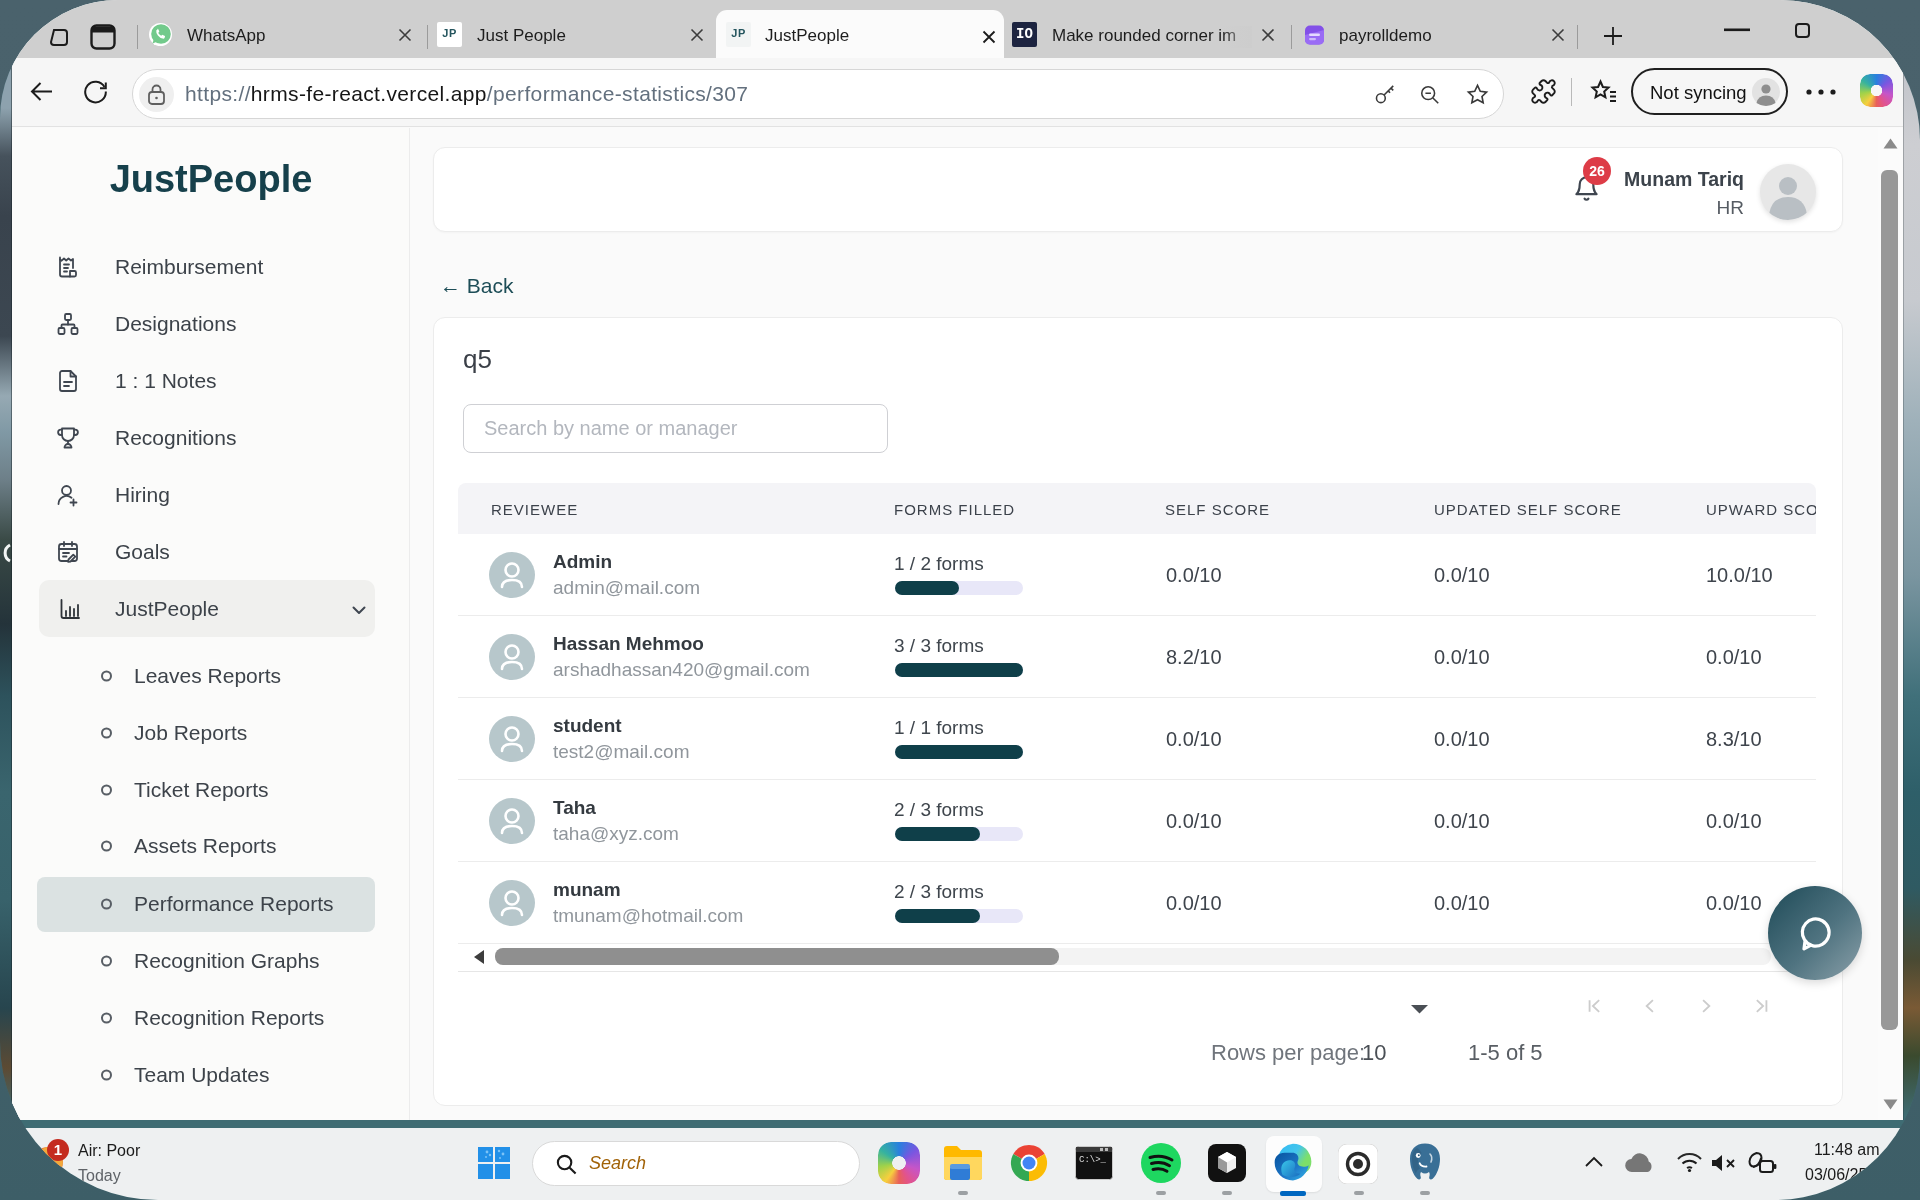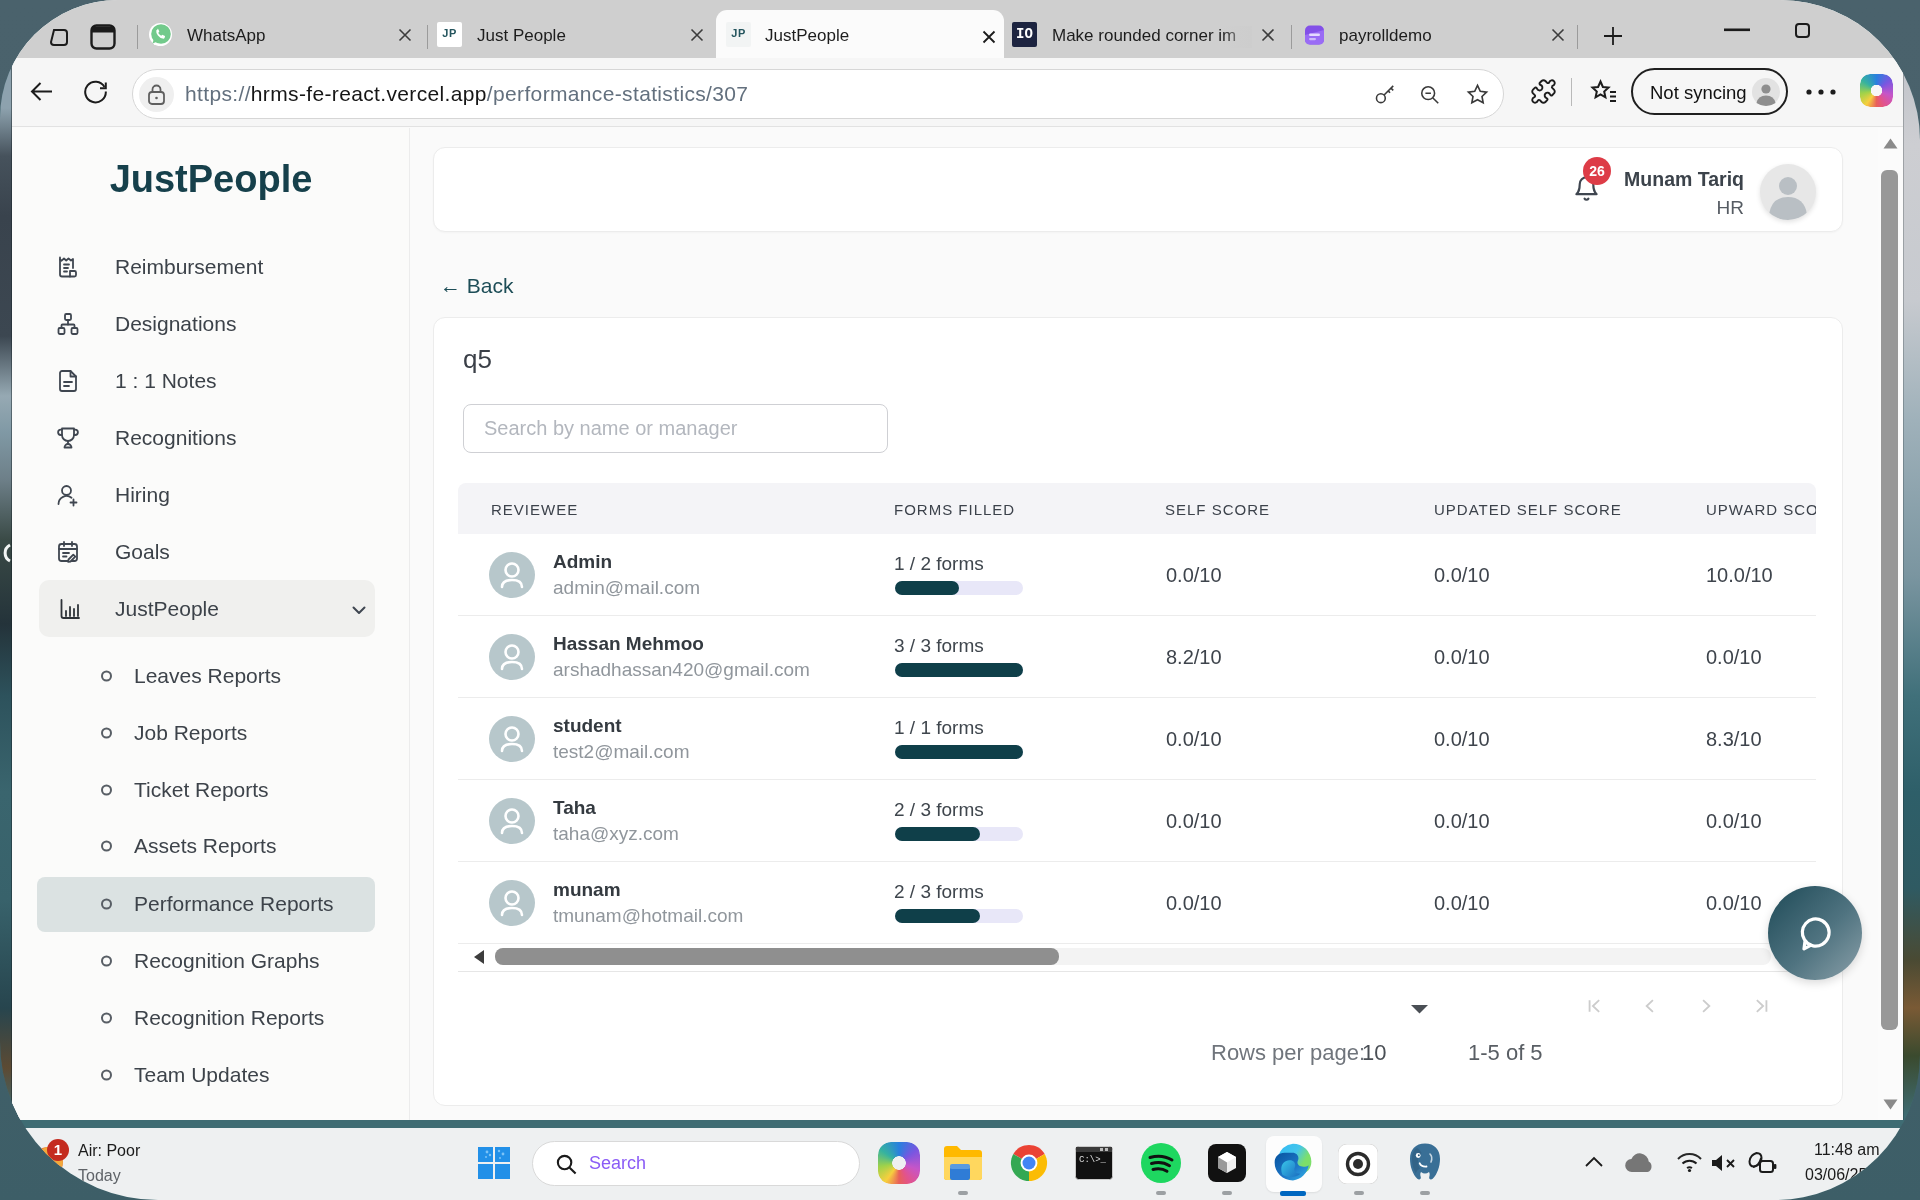--- a/index.html
+++ b/index.html
@@ -75,21 +75,21 @@
 .fab { position:absolute; left:1357px; top:758px; width:94px; height:94px; border-radius:50%; background:linear-gradient(135deg,#1e4a57 0%,#4f7380 55%,#8ba0a9 100%); box-shadow:0 3px 10px rgba(0,0,0,0.15); }
 
 
 .vscroll { position:absolute; right:0; top:0; width:25px; height:100%; background:#fbfbfb; }
 .vthumb { position:absolute; left:3px; top:42px; width:17px; height:860px; background:#989898; border-radius:6px; }
 
 
 .tbtext1 { position:absolute; left:78px; top:1142px; font-size:16px; color:#1b1b1b; }
 .tbtext2 { position:absolute; left:78px; top:1167px; font-size:16px; color:#5f6368; }
 .tsearch { position:absolute; left:532px; top:1141px; width:328px; height:45px; background:#fff; border:1px solid #d9d9d9; border-radius:23px; }
-.tsearch span { position:absolute; left:56px; top:11px; font-size:18px; color:#8b5cf6; }
+.tsearch span { position:absolute; left:56px; top:11px; font-size:18px; color:#a16207;font-style:italic; }
 .dot { position:absolute; top:1191px; width:10px; height:4px; border-radius:2px; background:#9ca0a3; }
 .ttime { position:absolute; left:1814px; top:1141px; font-size:16px; color:#1b1b1b; }
 .tdate { position:absolute; left:1805px; top:1166px; font-size:16px; color:#1b1b1b; }
 </style>
 </head>
 <body>
 <div class="screen">
   <div class="wall-l"></div>
     <svg class="abs" style="left:0px;top:542px" width="12" height="22" viewBox="0 0 12 22">
       <path d="M10 3 A9 9 0 0 0 10 19" fill="none" stroke="#f2f5f4" stroke-width="3"></path>

